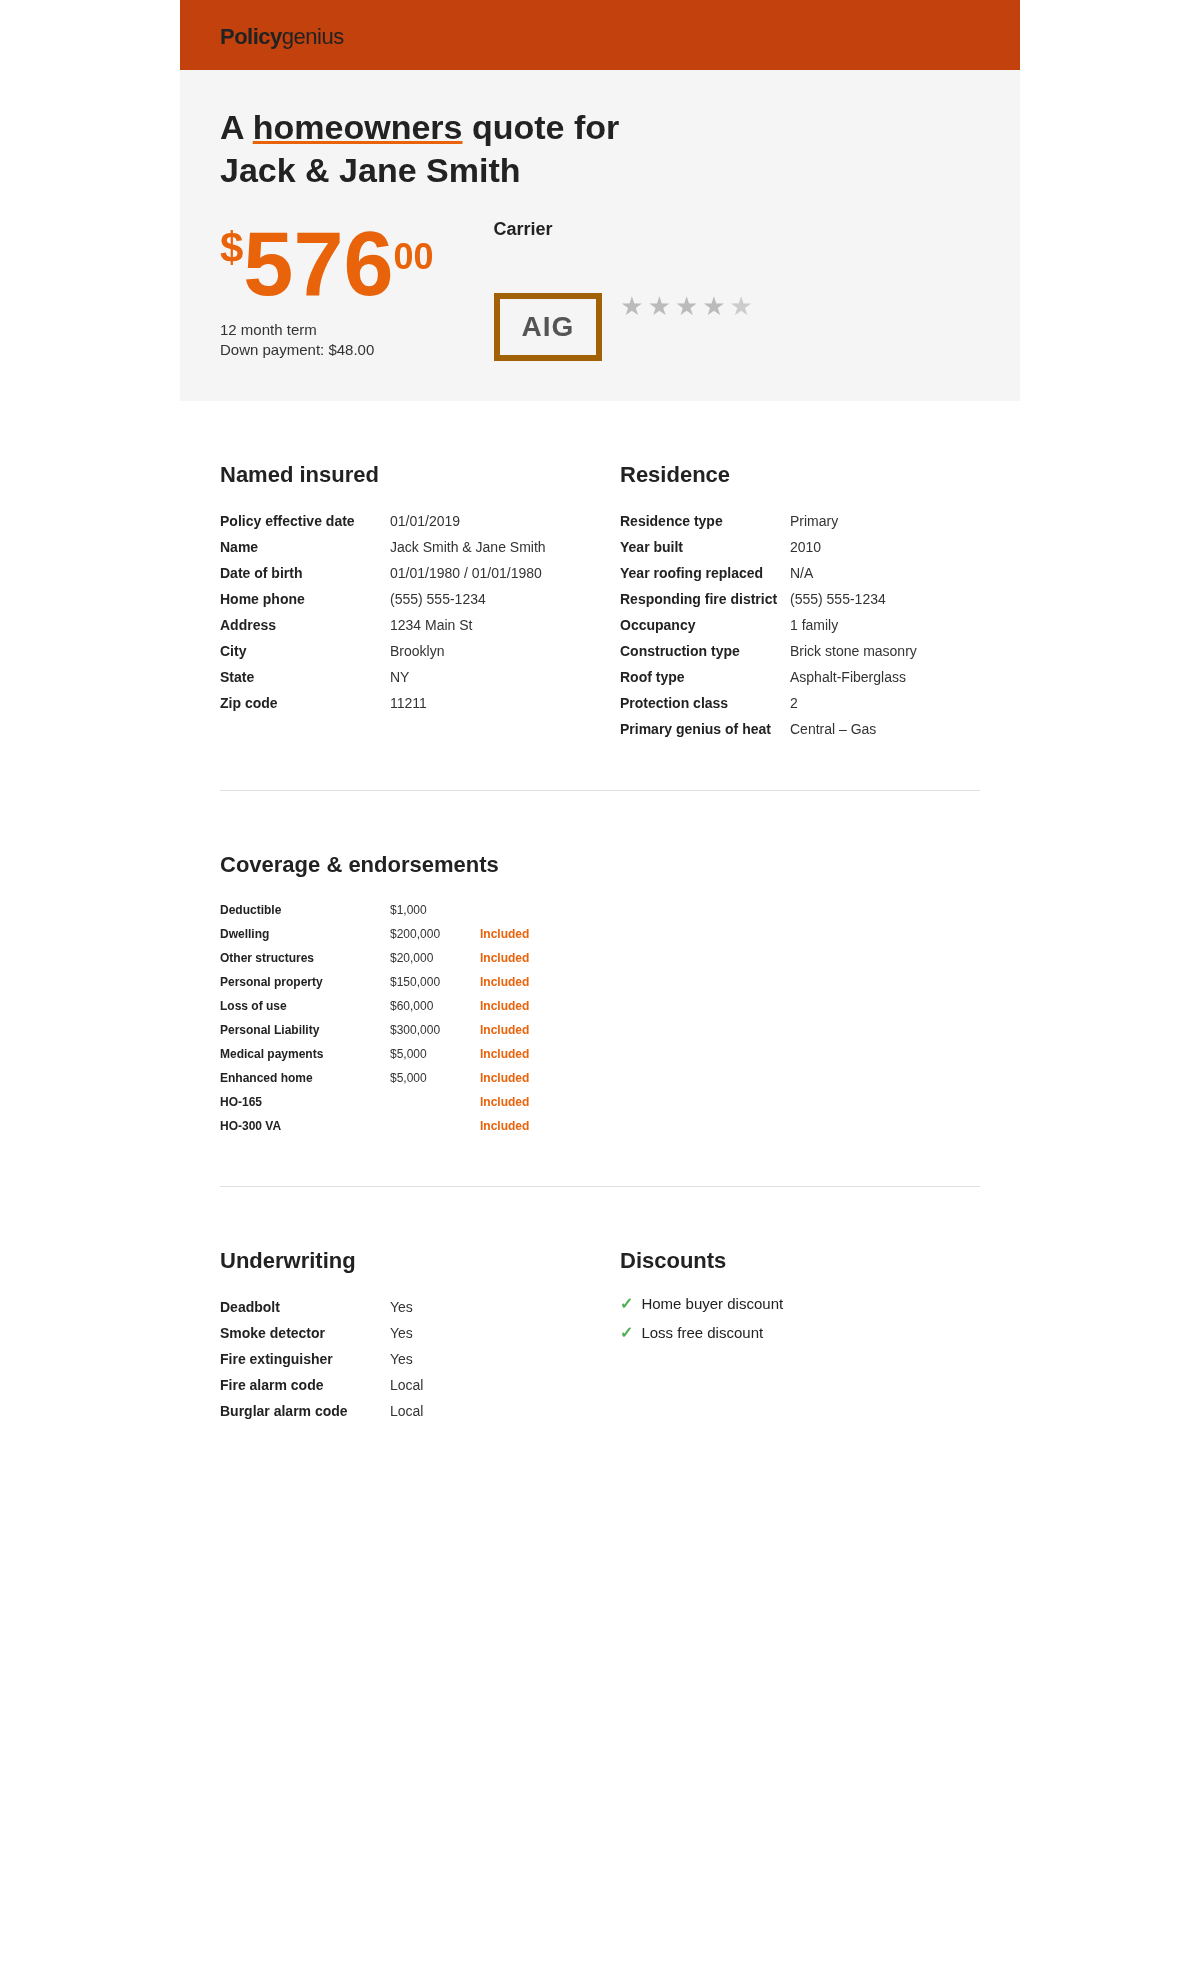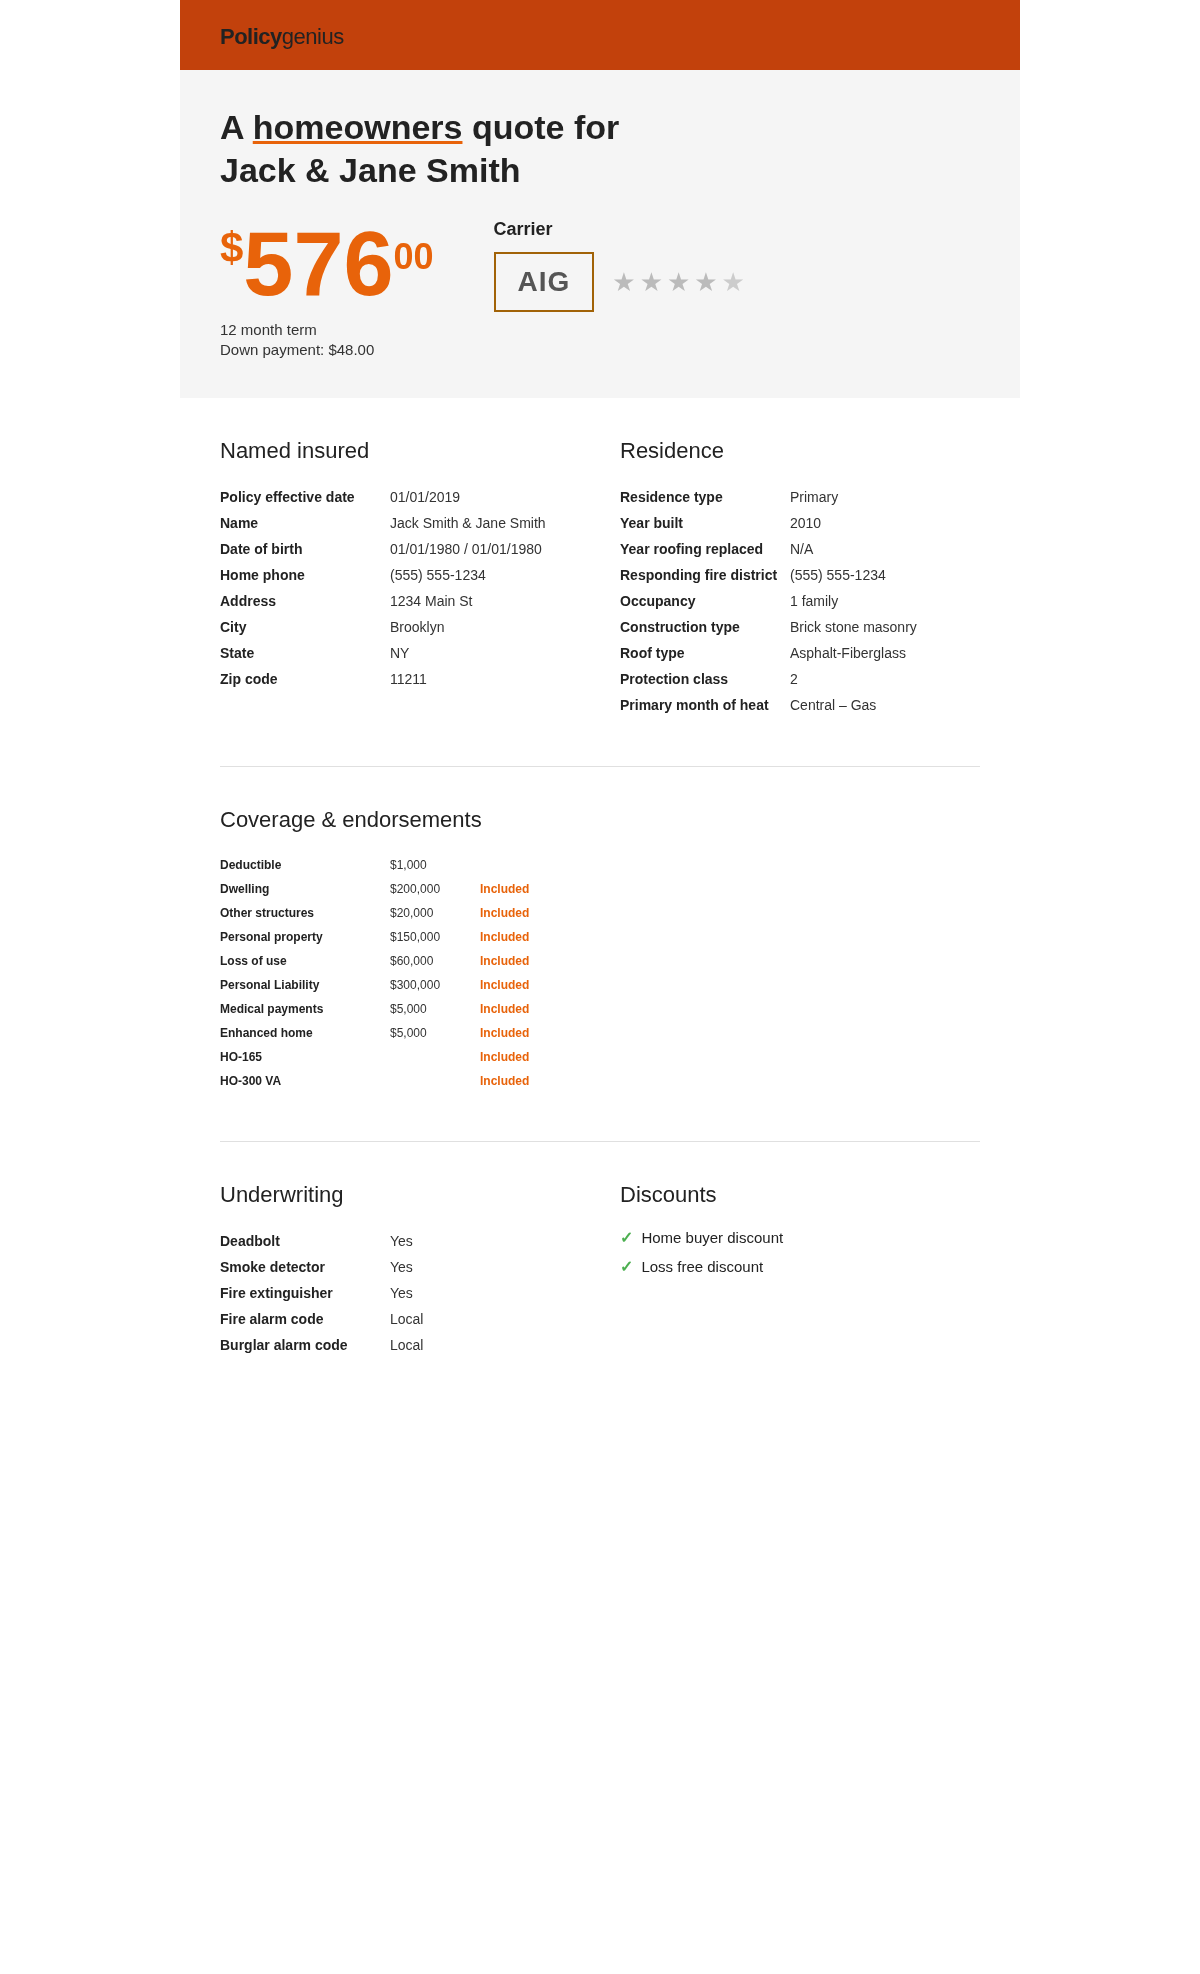--- a/index.html
+++ b/index.html
@@ -86,26 +86,27 @@
       font-size: 18px;
       font-weight: 700;
       margin-bottom: 12px;
     }
     .carrier-logo-stars {
       display: flex;
       align-items: center;
       gap: 18px;
     }
     .carrier-logo {
-      border: 2px solid #a16207;
+      border: 6px solid #a16207;
       padding: 12px 22px;
       font-size: 28px;
       font-weight: 700;
       color: #555;
       letter-spacing: 1px;
+      margin-top: 41px;
     }
     .stars {
       display: flex;
       gap: 4px;
     }
     .star {
       font-size: 26px;
       color: #ccc;
     }
     .star.filled {
@@ -125,23 +126,24 @@
     }
     .col-left {
       flex: 1;
     }
     .col-right {
       flex: 1;
     }
 
     .section-title {
       font-size: 22px;
-      font-weight: 400;
+      font-weight: 700;
       margin-bottom: 20px;
       border-bottom: none;
+      margin-top: 21px;
     }
 
     
     .info-table {
       width: 100%;
       border-collapse: collapse;
     }
     .info-table tr td {
       padding: 5px 0;
       font-size: 14px;
@@ -338,21 +340,21 @@
             </tr>
             <tr>
               <td>Roof type</td>
               <td>Asphalt-Fiberglass</td>
             </tr>
             <tr>
               <td>Protection class</td>
               <td>2</td>
             </tr>
             <tr>
-              <td>Primary month of heat</td>
+              <td>Primary genius of heat</td>
               <td>Central – Gas</td>
             </tr>
           </tbody>
       </table>
     </div>
   </div>
 
   <div class="divider"></div>
 
   <div class="two-col">

